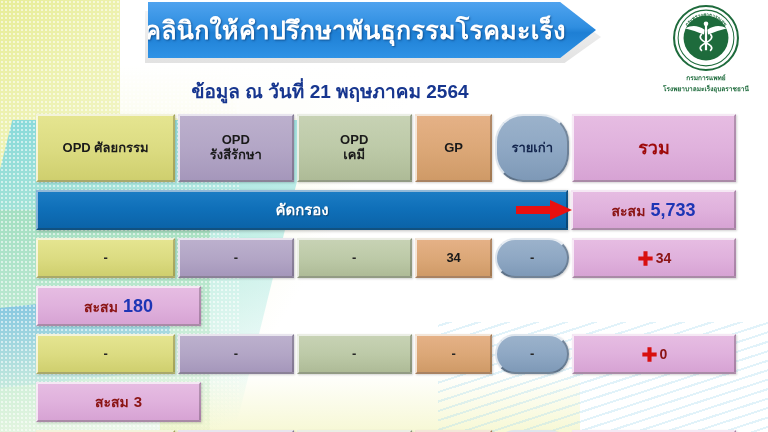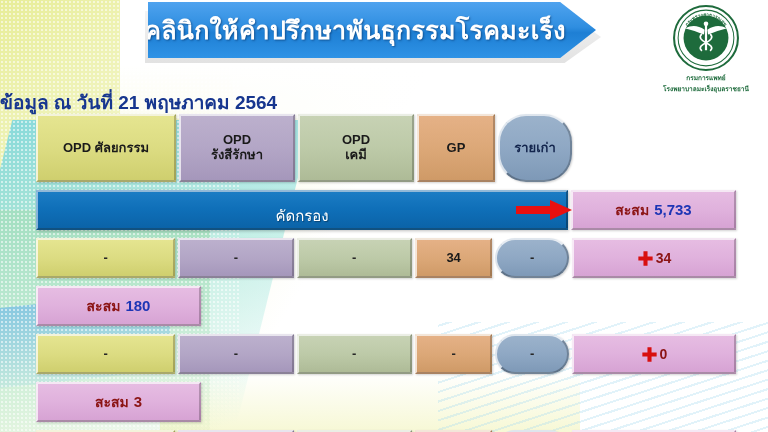--- a/index.html
+++ b/index.html
@@ -83,21 +83,22 @@
     color: #ffffff;
     font-size: 25px;
     font-weight: bold;
     letter-spacing: .3px;
     text-shadow: 1px 1px 2px rgba(0,40,90,.55);
     margin-right: 34px;
     white-space: nowrap;
   }
 
   .date-line {
-    position: absolute; left: 0; top: 87px; width: 660px;
+    position: absolute; left: 0; top: 76px; width: 660px;
+    text-align: center;
     color: #17368f;
     font-size: 19px;
     font-weight: bold;
     white-space: nowrap;
   }
 
   
   .logo-wrap {
     position: absolute; right: 6px; top: 4px;
     width: 112px; text-align: center;
@@ -158,24 +159,24 @@
     color: #9e0a0a;
     font-size: 18px;
     font-weight: bold;
   }
 
   
   .span-bar {
     position: relative;
     width: 532px;
     margin-right: 3px;
-    display: flex; align-items: flex-end; justify-content: center;
+    display: flex; align-items: center; justify-content: center;
     color: #ffffff;
     font-size: 15px;
-    font-weight: normal;
+    font-weight: bold;
     border-top: 2px solid rgba(255,255,255,.55);
     border-left: 2px solid rgba(255,255,255,.5);
     border-right: 2px solid rgba(0,0,0,.3);
     border-bottom: 2px solid rgba(0,0,0,.34);
     box-shadow: 1px 1px 3px rgba(0,0,0,.25);
     text-shadow: 1px 1px 1px rgba(0,0,0,.35);
   }
   .bar-blue   { background: linear-gradient(180deg,#1b7cc4 0%, #0f6fb8 48%, #0b63a8 100%); }
   .bar-maroon { background: linear-gradient(180deg,#8d3434 0%, #802b2b 48%, #732424 100%); }
   .bar-teal   { background: linear-gradient(180deg,#2b7f87 0%, #22727a 48%, #1c666e 100%); }
@@ -188,21 +189,21 @@
     z-index: 6;
     pointer-events: none;
   }
 
   
   .tot-accum {
     display: flex; align-items: baseline; justify-content: center; gap: 5px;
     font-size: 14px; font-weight: bold;
   }
   .tot-label { color: #8b1414; }
-  .tot-num-blue { color: #1d35b5; font-size: 15px; }
+  .tot-num-blue { color: #1d35b5; font-size: 18px; }
   .tot-num-dark { color: #8b1414; font-size: 15px; }
 
   .tot-plus {
     display: flex; align-items: center; justify-content: center; gap: 2px;
   }
   .plus-icon { display: block; }
   .plus-num { color: #8b1414; font-size: 14px; font-weight: bold; }
 
   .dash { color: #262626; font-size: 13px; font-weight: bold; }
 </style>
@@ -278,20 +279,23 @@
           <div>OPD</div>
           <div>เคมี</div>
         </div>
       </div>
       <div class="cell c3 col-d">
         <span>GP</span>
       </div>
       <div class="cell c4 col-e">
         <span>รายเก่า</span>
       </div>
+      <div class="cell ctot col-tot">
+        <span class="hdr-tot-text">รวม</span>
+      </div>
     </div>
 
     <div class="row">
       <div class="span-bar bar-blue">
         <span>คัดกรอง</span>
         <svg class="arrow" viewBox="0 0 56 20">
           <path d="M0 6 H34 V0 L56 10 L34 20 V14 H0 Z" fill="#e81010"></path>
         </svg>
       </div>
       <div class="cell ctot col-tot">

